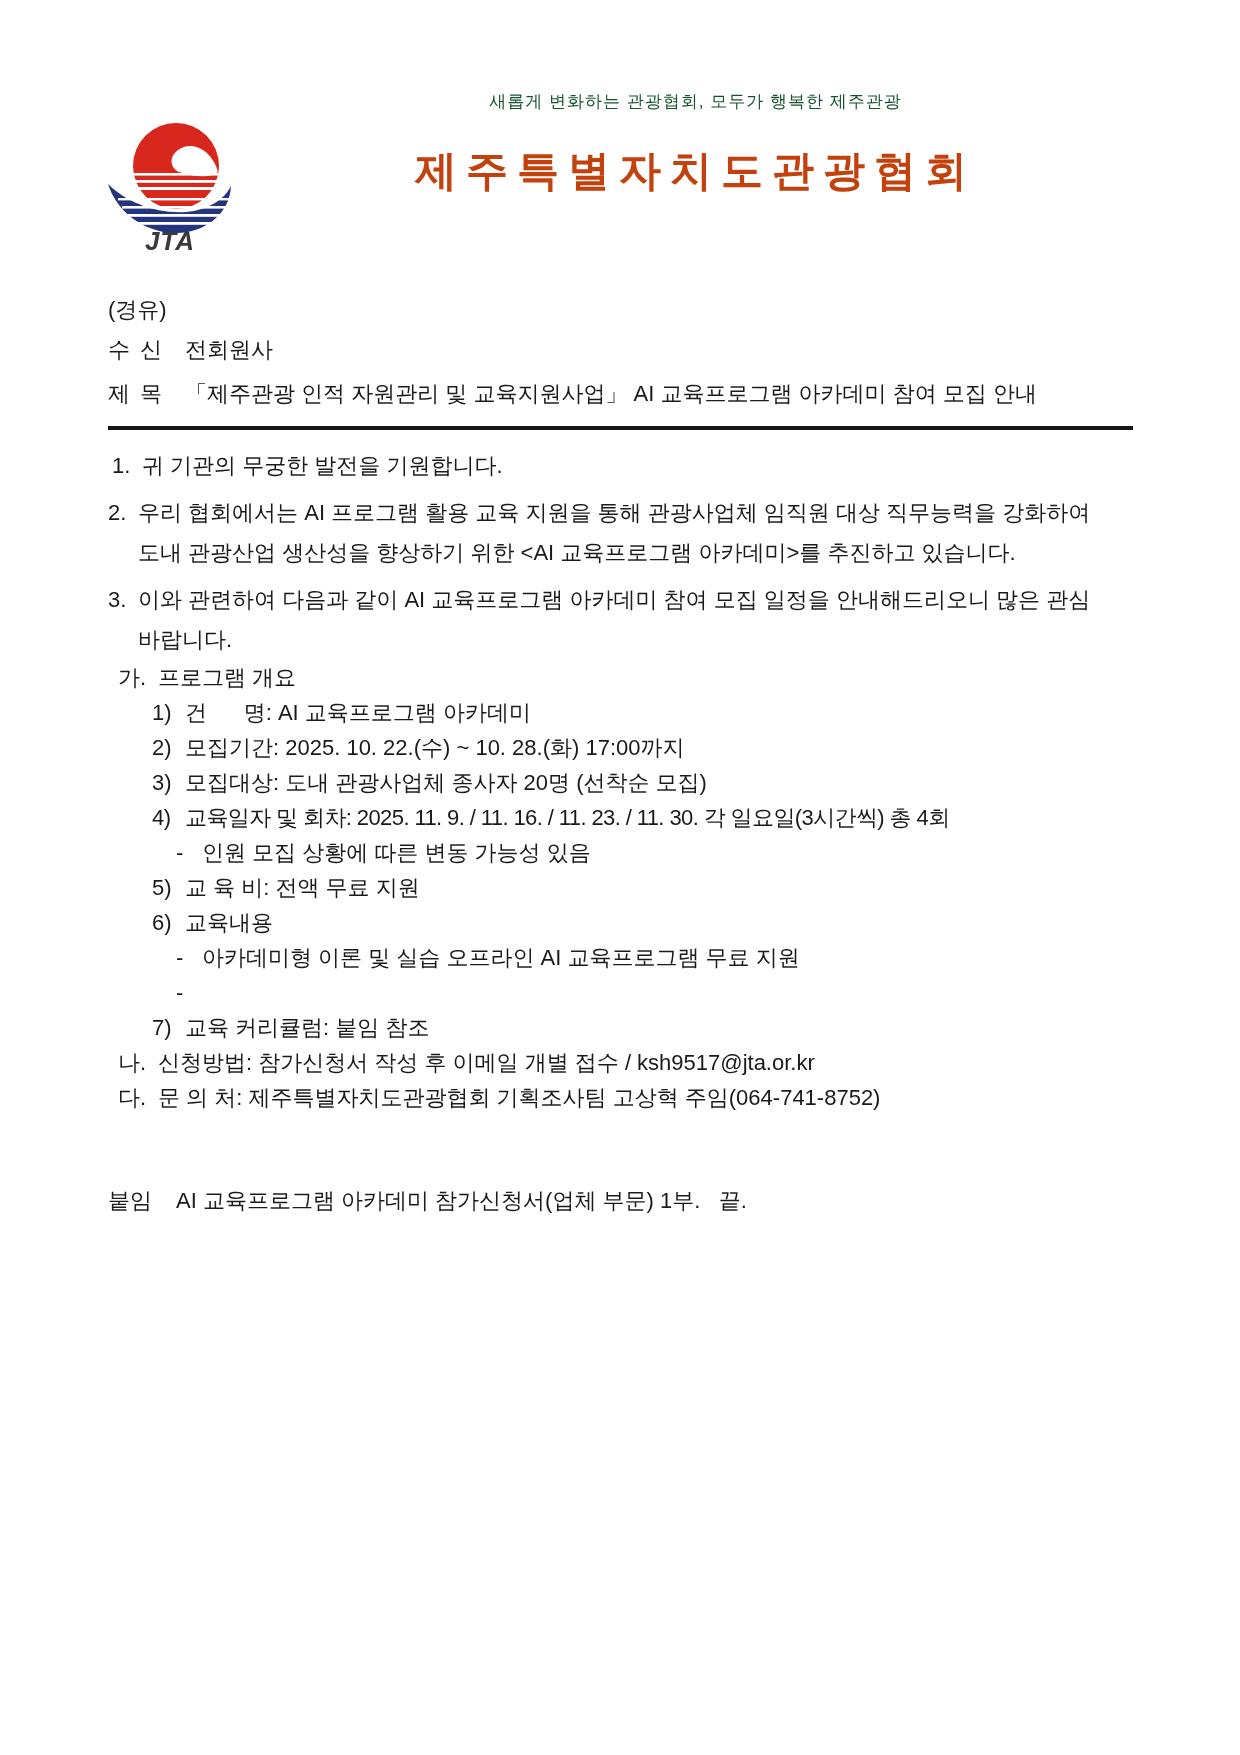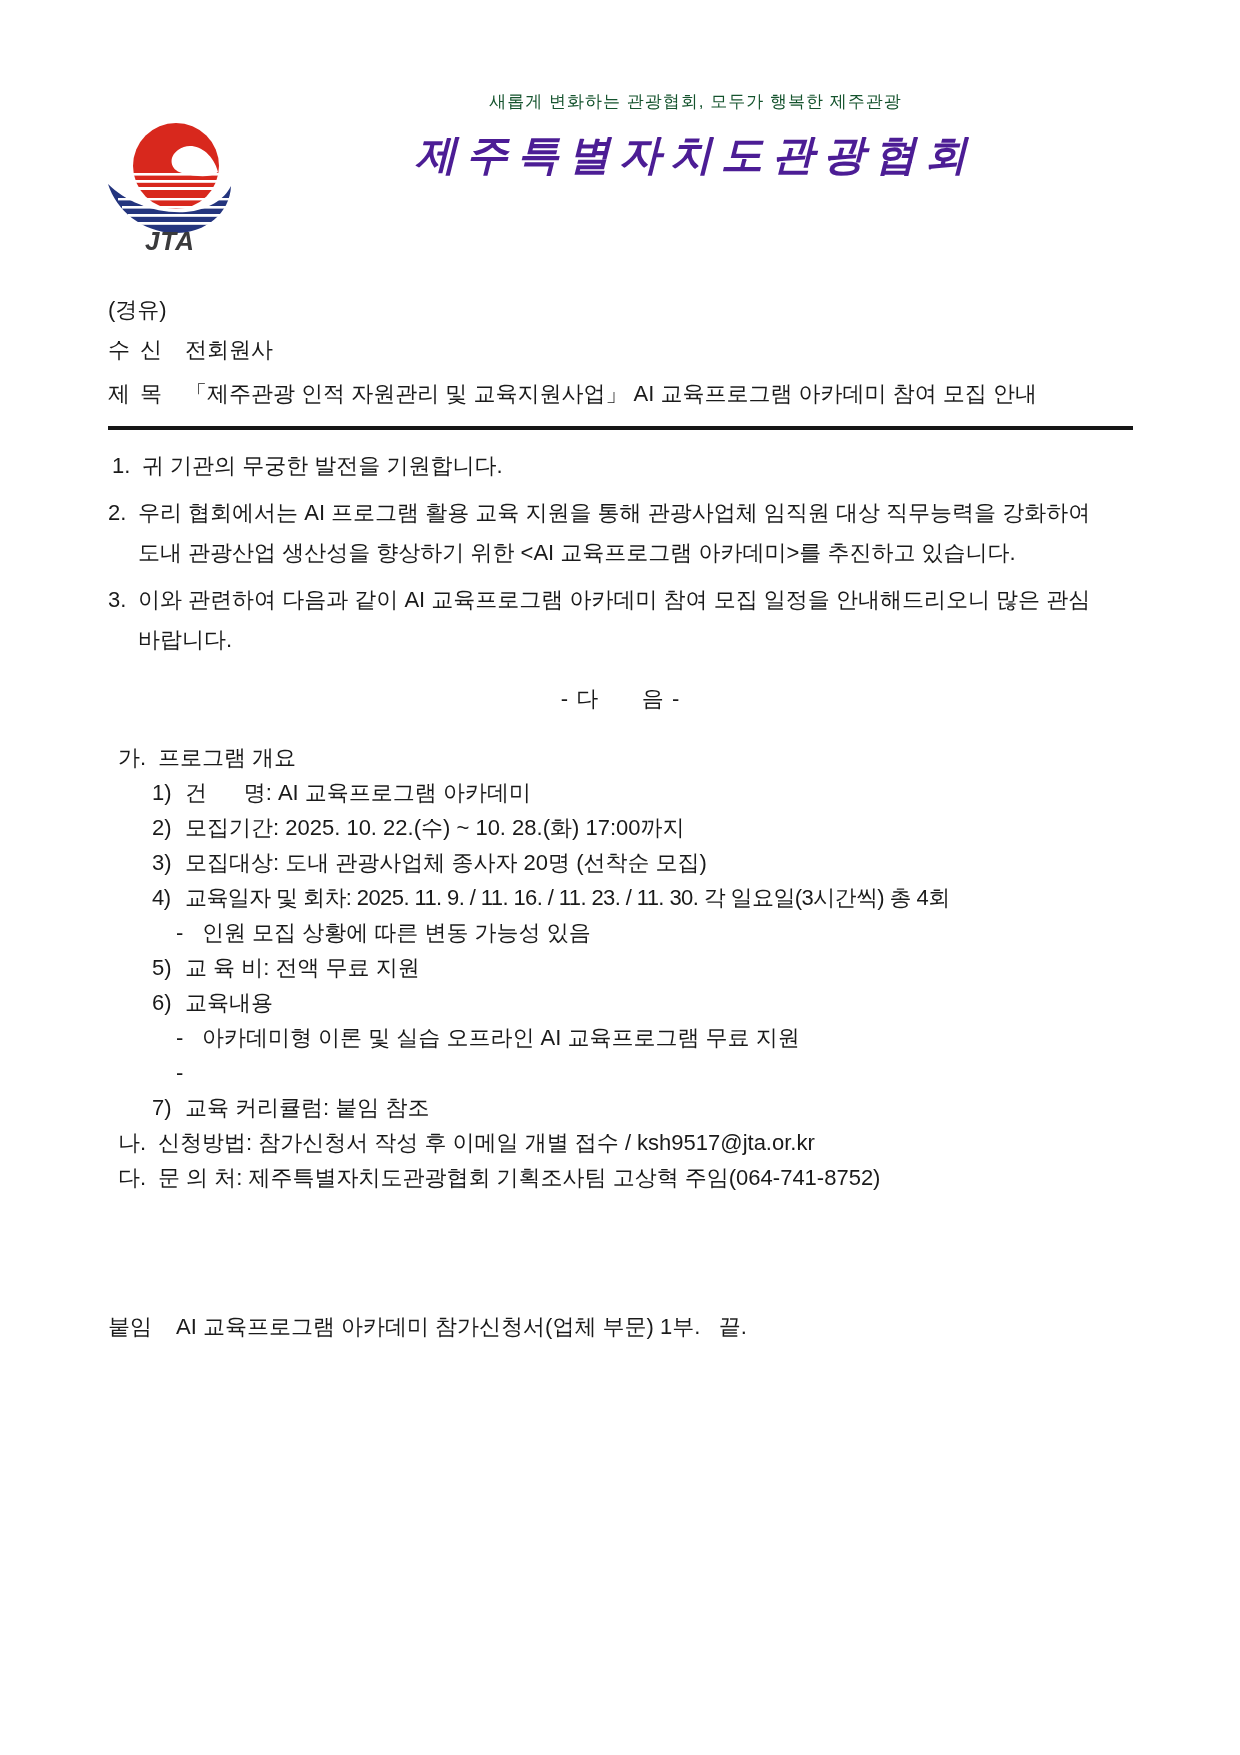--- a/index.html
+++ b/index.html
@@ -12,23 +12,23 @@
     overflow:hidden;
   }
   .page { position:relative; width:1240px; height:1755px; padding:88px 107px 0 108px; }
 
   
   .hdr { position:relative; min-height:150px; }
   .logo { position:absolute; left:-4px; top:22px; width:132px; height:142px; }
   .hdr-text { margin-left:150px; text-align:center; }
   .slogan { font-size:17px; letter-spacing:1px; color:#14532d; padding-top:2px; white-space:pre-wrap; }
   .org-title {
-    margin-top:14px;
+    margin-top:30px;
     font-size:42px; font-weight:bold; letter-spacing:9px;
-    color:#4c1d95; white-space:nowrap;font-style:italic;
+    color:#c2410c; white-space:nowrap;
   }
 
   
   .meta { margin-top:52px; font-size:22px; }
   .meta-row { display:flex; align-items:flex-start; line-height:40px; }
   .meta-label { width:77px; flex:0 0 77px; letter-spacing:2px; white-space:pre-wrap; }
   .meta-value { flex:1; white-space:pre-wrap; }
   .subject-row { display:flex; align-items:center; margin-top:2px; }
   .subject-label { width:77px; flex:0 0 77px; letter-spacing:2px; font-size:22px; }
   .subject-text { flex:1; font-size:22px; line-height:44px; white-space:pre-wrap; }
@@ -51,21 +51,21 @@
   .lrow .ltext { white-space:pre-wrap; word-break:keep-all; }
   .lv1 { padding-left:10px; }
   .lv1 .lnum { flex:0 0 40px; }
   .lv2 { padding-left:44px; }
   .lv2 .lnum { flex:0 0 33px; }
   .lv3 { padding-left:68px; }
   .lv3 .lnum { flex:0 0 26px; }
   .lrow.condensed { letter-spacing:-0.6px; }
 
   
-  .attach { display:flex; margin-top:114px; font-size:22px; line-height:36px; }
+  .attach { display:flex; margin-top:68px; font-size:22px; line-height:36px; }
   .attach .alabel { flex:0 0 68px; }
   .attach .atext { white-space:pre-wrap; word-break:keep-all; }
 </style>
 </head>
 <body>
 
 <div class="page">
 
   <div class="hdr">
     <div class="logo">
@@ -119,21 +119,20 @@
     <div class="para">
       <span class="pnum">2.</span>
       <span class="ptext">우리 협회에서는 AI 프로그램 활용 교육 지원을 통해 관광사업체 임직원 대상 직무능력을 강화하여 도내 관광산업 생산성을 향상하기 위한 &lt;AI 교육프로그램 아카데미&gt;를 추진하고 있습니다.</span>
     </div>
     <div class="para">
       <span class="pnum">3.</span>
       <span class="ptext">이와 관련하여 다음과 같이 AI 교육프로그램 아카데미 참여 모집 일정을 안내해드리오니 많은 관심 바랍니다.</span>
     </div>
   </div>
 
-  <div class="daeum">- 다      음 -</div>
 
   <div class="list">
     <div class="lrow lv1">
       <span class="lnum">가.</span>
       <span class="ltext">프로그램 개요</span>
     </div>
     <div class="lrow lv2">
       <span class="lnum">1)</span>
       <span class="ltext">건      명: AI 교육프로그램 아카데미</span>
     </div>

